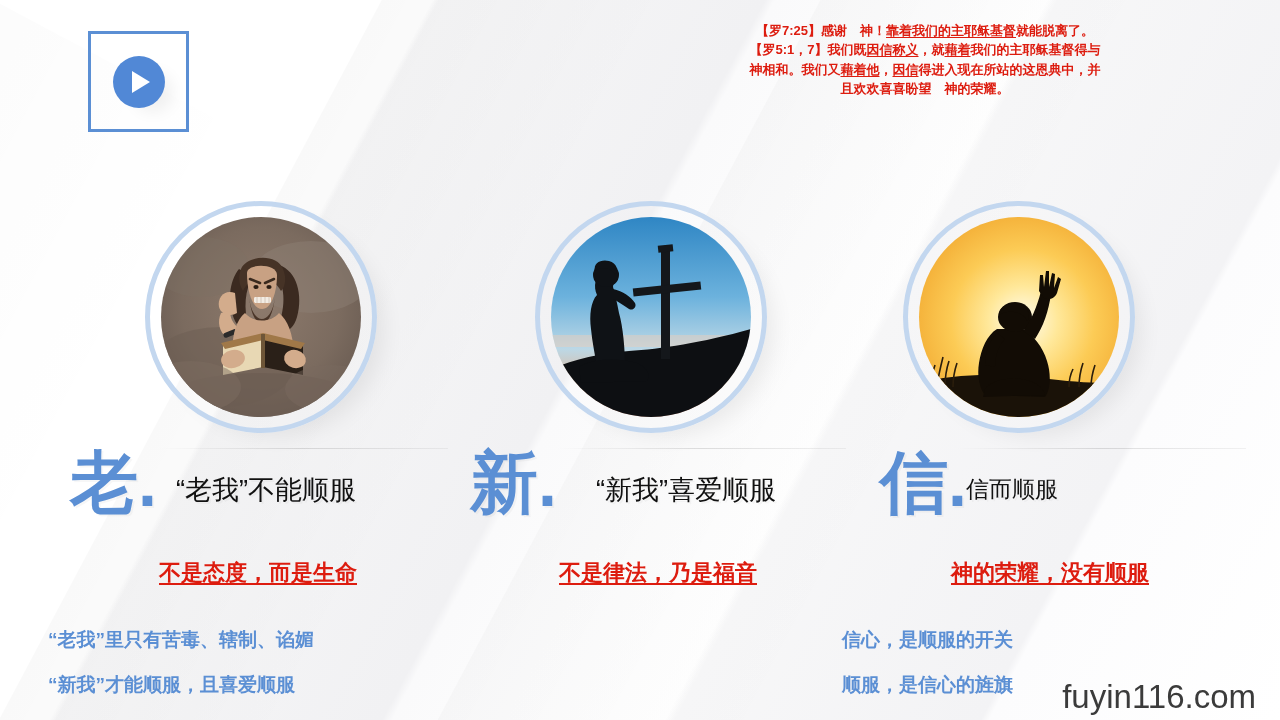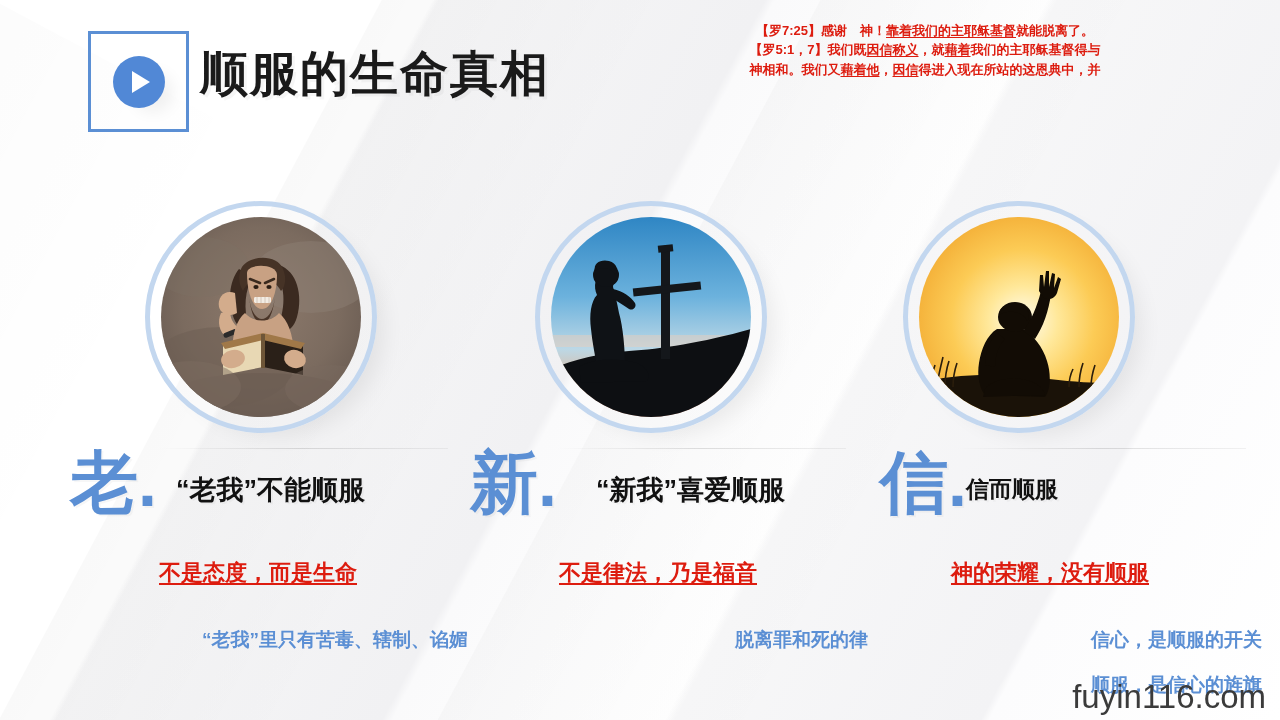--- a/index.html
+++ b/index.html
@@ -112,44 +112,44 @@
   .head-row{position:absolute;top:10px;left:0;width:420px;height:78px;}
   .big-char{
     position:absolute;left:22px;top:-2px;
     font-size:68px;font-weight:bold;color:#5b8fd4;line-height:1;
     white-space:nowrap;
     text-shadow:2px 2px 0 rgba(0,0,0,0.03);
   }
   .col3 .big-char{left:32px;}
   .sub-head{
     position:absolute;top:22px;
-    font-size:27px;font-weight:bold;color:#111111;white-space:nowrap;
+    font-size:27px;font-weight:normal;color:#111111;white-space:nowrap;
     text-shadow:2px 2px 0 rgba(0,0,0,0.03);
   }
   .col1 .sub-head{left:128px;}
   .col2 .sub-head{left:148px;}
   .col3 .sub-head{left:118px;font-size:23px;top:24px;}
 
   .red-line{
     position:absolute;top:118px;left:0;width:420px;text-align:center;
     font-size:22px;font-weight:bold;color:#dd1c0f;
     text-decoration:underline;text-underline-offset:3px;
     white-space:nowrap;
   }
   .col3 .red-line{left:-8px;}
 
   .blue-lines{
-    position:absolute;top:178px;left:0;width:420px;text-align:right;
+    position:absolute;top:178px;left:0;width:420px;text-align:left;
     color:#5b8fd4;font-weight:bold;font-size:19px;line-height:2.35;
   }
   .col3 .blue-lines{left:-6px;}
   .blue-lines span{display:block;white-space:nowrap;}
 
   .watermark{
-    position:absolute;right:14px;bottom:4px;
+    position:absolute;right:24px;bottom:4px;
     font-size:33px;color:#3b3b3b;
     font-family:"Liberation Sans","DejaVu Sans",sans-serif;
     letter-spacing:0px;
     text-align:center;
   }
 </style>
 </head>
 <body>
 
 <div id="slide">
@@ -165,26 +165,26 @@
     <span class="brk br"></span>
     <span class="brk edge-l"></span>
     <span class="brk edge-r"></span>
     <span class="brk edge-t"></span>
     <span class="brk edge-b"></span>
     <span class="play-btn">
       <span class="play-tri"></span>
     </span>
   </div>
 
-  <div class="slide-title">顺服的生命真相</div>
 
   <div class="scripture">
     <span class="v"><span>【罗7:25】</span><span>感谢　神！</span><u>靠着我们的主耶稣基督</u><span>就能脱离了。</span></span>
     <span class="v"><span>【罗5:1，7】</span><span>我们既</span><u>因信称义</u><span>，就</span><u>藉着</u><span>我们的主耶稣基督得与</span></span>
     <span class="v"><span>神相和。我们又</span><u>藉着他</u><span>，</span><u>因信</u><span>得进入现在所站的这恩典中，并</span></span>
+    <span class="v">且欢欢喜喜盼望　神的荣耀。</span>
   </div>
 
   <div class="circle-wrap c1">
     <div class="ring"></div>
     <div class="photo">
       <svg viewBox="0 0 200 200" xmlns="http://www.w3.org/2000/svg">
         <defs>
           <radialGradient id="smoke" cx="50%" cy="45%" r="72%">
             <stop offset="0%" stop-color="#8d7a6c"></stop>
             <stop offset="55%" stop-color="#7b6b5f"></stop>
@@ -302,32 +302,32 @@
 
   <div class="col col1">
     <div class="divider"></div>
     <div class="head-row">
       <div class="big-char">老.</div>
       <div class="sub-head">“老我”不能顺服</div>
     </div>
     <div class="red-line">不是态度，而是生命</div>
     <div class="blue-lines">
       <span>“老我”里只有苦毒、辖制、谄媚</span>
+      <span>“新我”才能顺服，且喜爱顺服</span>
     </div>
   </div>
 
   <div class="col col2">
     <div class="divider"></div>
     <div class="head-row">
       <div class="big-char">新.</div>
       <div class="sub-head">“新我”喜爱顺服</div>
     </div>
     <div class="red-line">不是律法，乃是福音</div>
     <div class="blue-lines">
-      <span>脱离罪和死的律</span>
     </div>
   </div>
 
   <div class="col col3">
     <div class="divider"></div>
     <div class="head-row">
       <div class="big-char">信.</div>
       <div class="sub-head">信而顺服</div>
     </div>
     <div class="red-line">神的荣耀，没有顺服</div>

